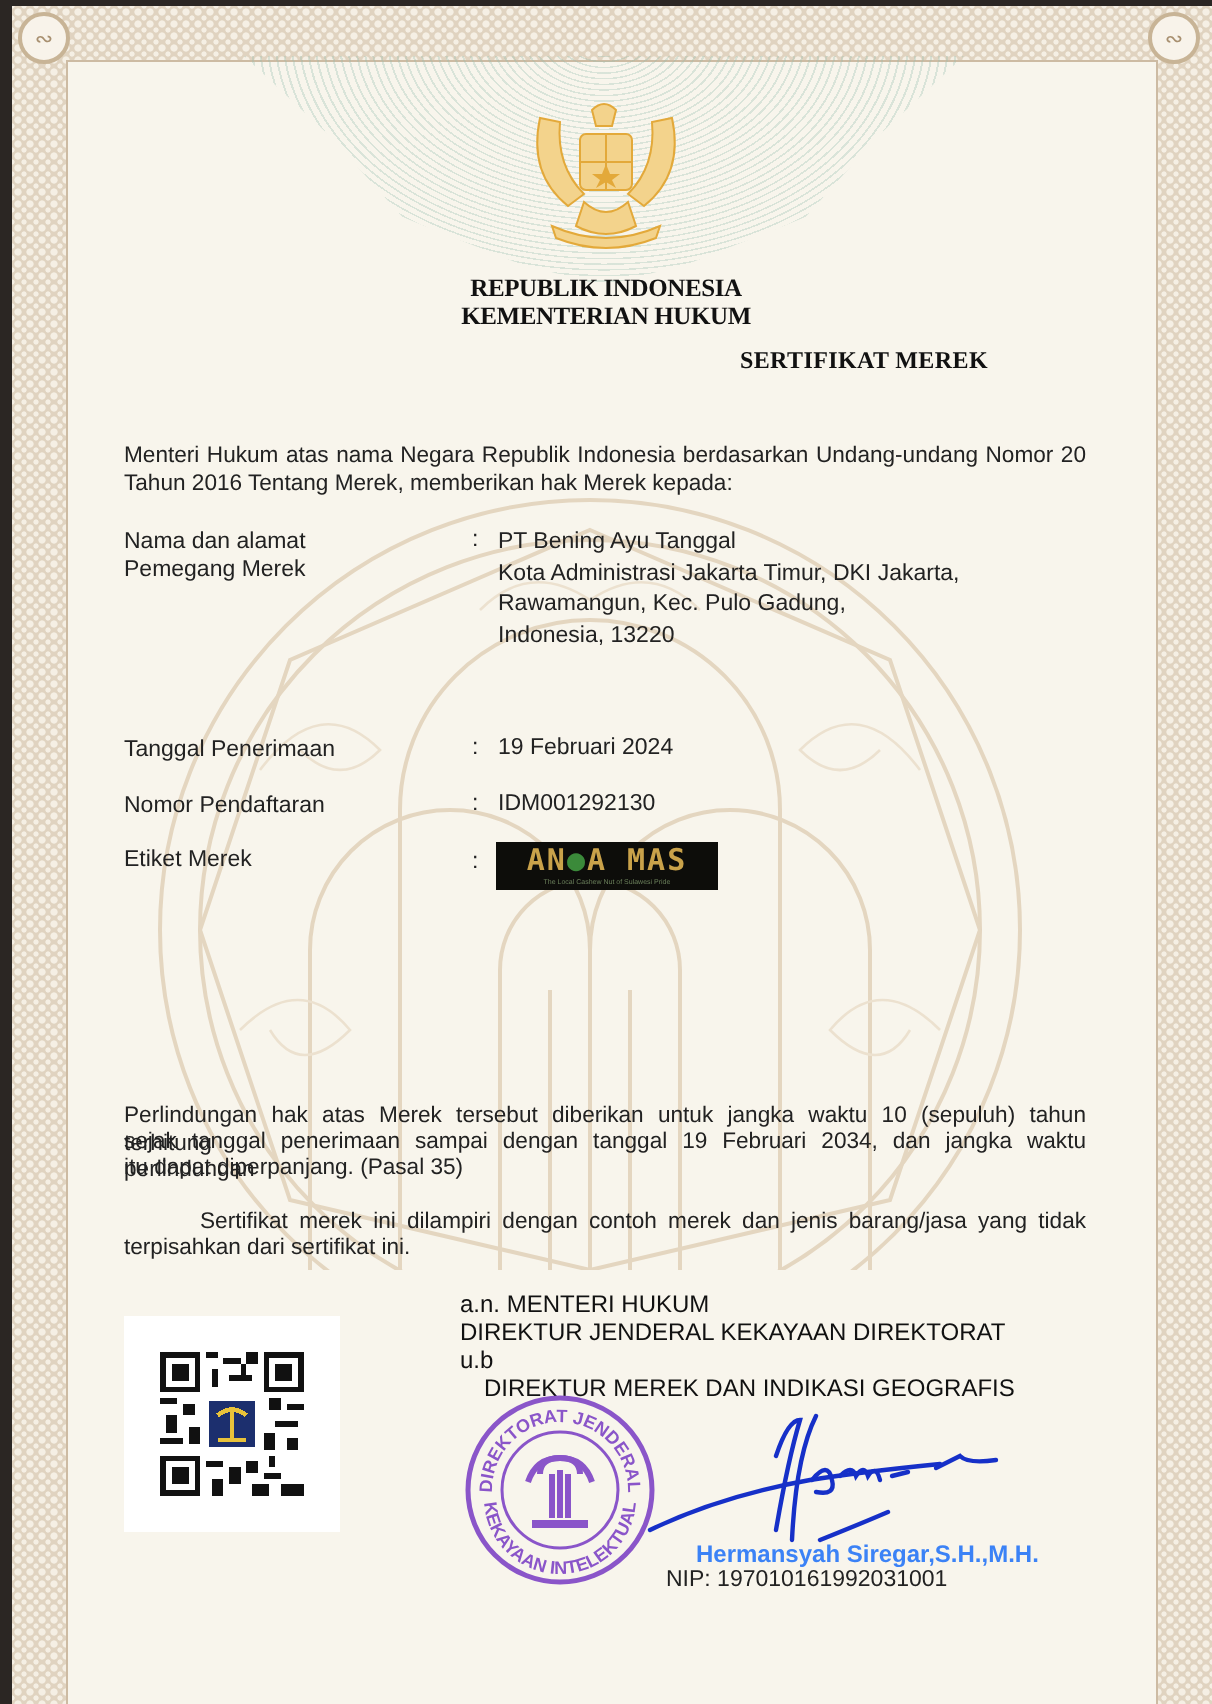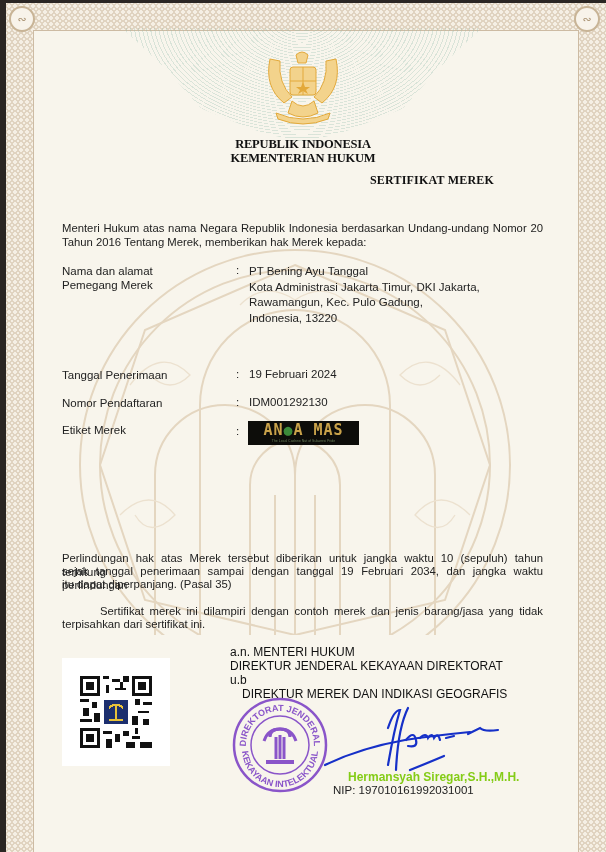--- a/index.html
+++ b/index.html
@@ -241,14 +241,14 @@
     <path d="M68 28 q6 -18 12 -18 q-6 20 -12 55"></path>
     <path d="M88 8 q-10 20 -12 62"></path>
     <path d="M86 40 q8 -10 10 0 q2 8 -8 6"></path>
     <path d="M100 38 q6 -6 8 0 q4 -6 6 0 q4 -6 6 2"></path>
     <path d="M126 38 l8 -2"></path>
     <path d="M148 34 l12 -6 q4 4 18 2"></path>
     <path d="M90 70 q20 -8 34 -14"></path>
   </g>
 </svg>
 
-<div class="abs" style="left:348px;top:770px;font-size:12px;font-weight:bold;color:#84cc16">Hermansyah Siregar,S.H.,M.H.</div>
+<div class="abs" style="left:348px;top:770px;font-size:12px;font-weight:bold;color:#3b82f6">Hermansyah Siregar,S.H.,M.H.</div>
 <div class="abs" style="left:333px;top:784px;font-size:11.5px;color:#222">NIP: 197010161992031001</div>
 
 </body></html>

